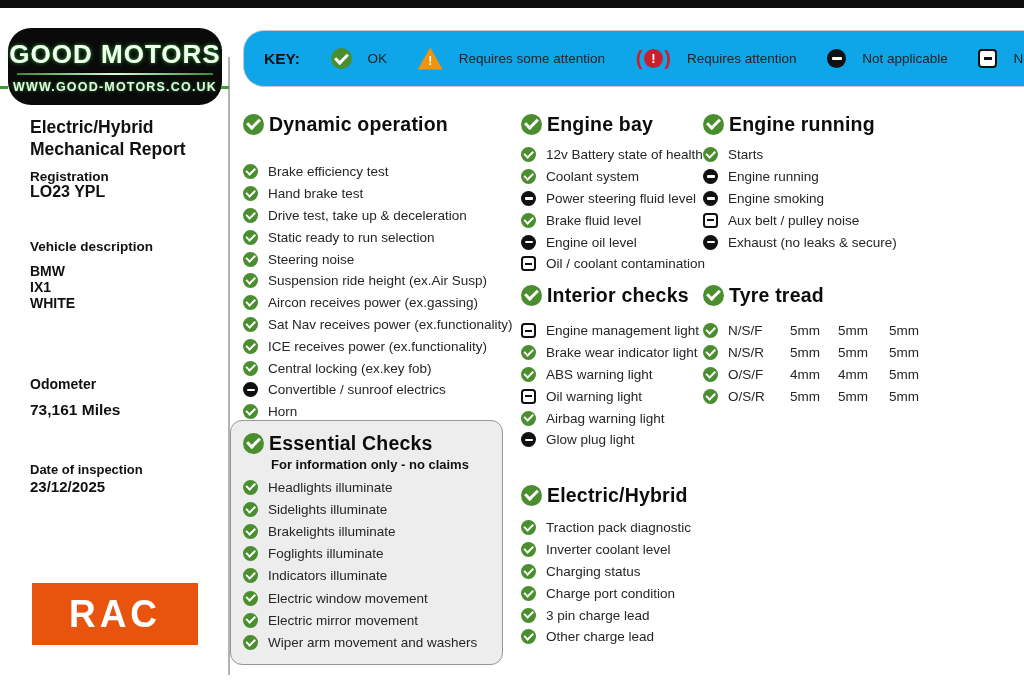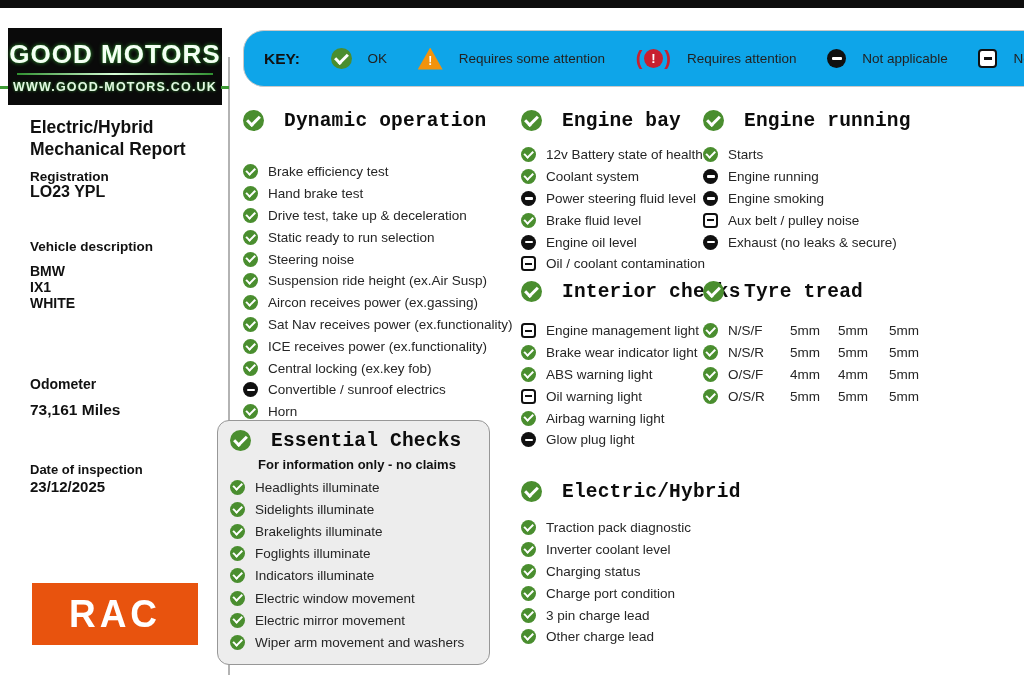--- a/index.html
+++ b/index.html
@@ -8,21 +8,21 @@
   .page { position:relative; width:1024px; height:690px; background:#fff; overflow:hidden; }
 
   
   .top-strip { position:absolute; left:0; top:0; width:1024px; height:8px; background:#0d0d0d; }
 
   
   .v-divider { position:absolute; left:228px; top:57px; width:2px; height:618px; background:#b3b3b3; }
 
   
   .logo-box { position:absolute; left:8px; top:28px; width:214px; height:77px; background:#0a0a0a;
-              display:flex; flex-direction:column; align-items:center; justify-content:center; padding:4px 6px; }
+              display:flex; flex-direction:column; align-items:center; justify-content:center; padding:4px 6px;border-radius:23px; }
   .logo-title { font-weight:700; font-size:26px; letter-spacing:1px; color:#f4fff4;
                 text-shadow:0 0 4px #2f8f2f, 0 0 1px #2f8f2f; white-space:nowrap; }
   .logo-rule { width:196px; height:2px; background:linear-gradient(90deg,#2f8f2f,#d9ffd9,#2f8f2f); margin:3px 0 5px 0; }
   .logo-url { font-weight:700; font-size:12.5px; letter-spacing:1.2px; color:#e2f7e2;
               text-shadow:0 0 3px #2f8f2f; white-space:nowrap; }
   .logo-dash { position:absolute; width:8px; height:3px; background:#3f9b36; top:86px; }
   .logo-dash.left { left:0; }
   .logo-dash.right { left:221px; }
 
   
@@ -74,21 +74,21 @@
   .tri-warn::after { content:'!'; color:#fff; font-weight:700; font-size:12px; line-height:1.3; }
   .alert-wrap { display:flex; align-items:center; gap:1.5px; color:#c8202f; font-weight:700; font-size:20px; }
   .alert-wrap::before { content:'('; }
   .alert-wrap::after { content:')'; }
   .alert-dot { width:19px; height:19px; border-radius:50%; background:#c8202f; color:#fff;
                display:flex; align-items:center; justify-content:center; }
   .alert-dot::after { content:'!'; font-size:13px; font-weight:700; }
 
   
   .section { position:absolute; }
-  .sec-header { display:flex; gap:20px; height:28px;font-family:Liberation Mono, monospace; }
+  .sec-header { display:flex; align-items:center; gap:5px; height:28px; }
   .sec-title { font-size:19.5px; font-weight:700; color:#0c0c0c; letter-spacing:0.2px; white-space:nowrap; }
   .rows { }
   .row { display:flex; align-items:center; gap:10px; height:21.8px; }
   .row-label { font-size:13.5px; font-weight:500; color:#262626; white-space:nowrap; }
   .mb6 .rows { margin-top:6px; } .mb7 .rows { margin-top:23px; }
   .mb8 .rows { margin-top:8px; } .mb11 .rows { margin-top:11px; }
 
   #sec-dynamic { left:243px; top:110px; }
   #sec-engine-bay { left:521px; top:110px; }
   #sec-interior { left:521px; top:281px; }
@@ -96,21 +96,21 @@
   #sec-engine-running { left:703px; top:110px; }
   #sec-tyre { left:703px; top:281px; }
 
   
   .tyre-row { display:flex; align-items:center; gap:10px; height:21.8px; }
   .tyre-pos { font-size:13.5px; font-weight:500; color:#262626; width:52px; }
   .tyre-val { font-size:13.5px; font-weight:500; color:#262626; width:38px; }
   .tyre-val:last-child { margin-left:3px; }
 
   
-  .essential-box { position:absolute; left:217px; top:420px; width:273px; height:245px;
+  .essential-box { position:absolute; left:230px; top:420px; width:273px; height:245px;
                    background:#ededed; border:1.5px solid #979797; border-radius:12px; padding:9px 12px; }
   .essential-box .sec-header { height:26px; }
   .essential-sub { font-size:13px; font-weight:700; color:#111; margin:1px 0 4px 28px; white-space:nowrap; }
   .essential-box .row { height:22.2px; }
 </style>
 </head>
 <body>
 
 <div class="page">
 

